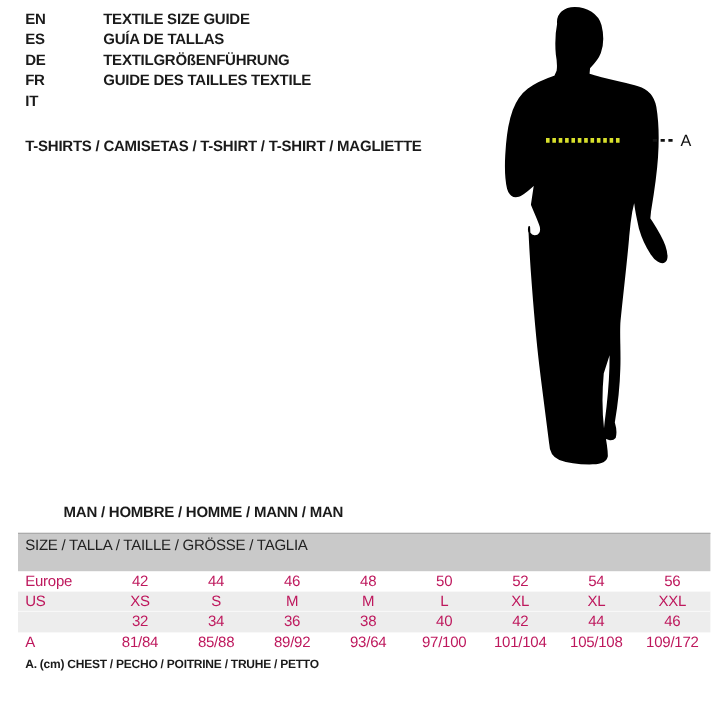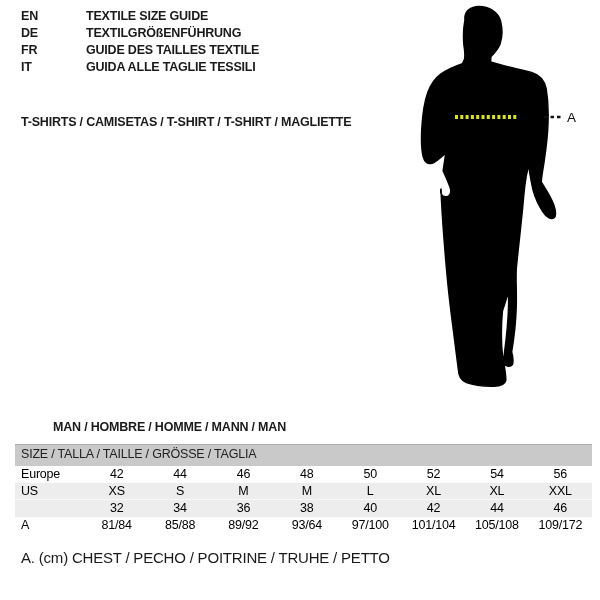--- a/index.html
+++ b/index.html
@@ -14,53 +14,56 @@
   .lang-code{width:37px;flex:0 0 37px;}
   
   .cats{position:absolute;left:21px;top:113px;font-size:12.5px;font-weight:bold;line-height:18px;}
   
   .figure{position:absolute;left:405px;top:0;width:195px;height:400px;}
   
   .man-title{position:absolute;left:21px;top:420px;font-size:12.5px;font-weight:bold;margin-left:32px;}
   
   .size-table{position:absolute;left:15px;top:444px;width:577px;font-size:12.5px;}
   .st-header{
-    height:22px;line-height:18px;background:#c9c9c9;border-top:1px solid #ababab;
+    height:32px;line-height:18px;background:#c9c9c9;border-top:1px solid #ababab;
     padding-left:6px;color:#222;box-sizing:border-box;
   }
   .st-row{
     display:grid;grid-template-columns:70px repeat(8,1fr);
-    height:17px;line-height:17px;align-items:center;color:#000000;
+    height:17px;line-height:17px;align-items:center;color:#be185d;
   }
   .st-row .st-label{padding-left:6px;text-align:left;}
   .st-row .st-cell{text-align:center;}
   .row-shaded{background:#ededed;}
   .row-shaded.first{border-bottom:1px solid #f8f8f8;box-sizing:border-box;}
   
-  .footnote{position:absolute;left:21px;top:549px;font-size:15px;font-weight:normal;}
+  .footnote{position:absolute;left:21px;top:549px;font-size:10px;font-weight:bold;}
 </style>
 </head>
 <body>
 
 <div class="langs">
   <div class="lang-row">
     <span class="lang-code">EN</span>
     <span class="lang-label">TEXTILE SIZE GUIDE</span>
+  </div>
+  <div class="lang-row">
+    <span class="lang-code">ES</span>
+    <span class="lang-label">GUÍA DE TALLAS</span>
   </div>
   <div class="lang-row">
     <span class="lang-code">DE</span>
     <span class="lang-label">TEXTILGRÖßENFÜHRUNG</span>
   </div>
   <div class="lang-row">
     <span class="lang-code">FR</span>
     <span class="lang-label">GUIDE DES TAILLES TEXTILE</span>
   </div>
   <div class="lang-row">
     <span class="lang-code">IT</span>
-    <span class="lang-label">GUIDA ALLE TAGLIE TESSILI</span>
   </div>
 </div>
 
 <div class="cats">
   <div>T-SHIRTS / CAMISETAS / T-SHIRT / T-SHIRT / MAGLIETTE</div>
 </div>
 
 <svg class="figure" viewBox="0 0 195 400" width="195" height="400" xmlns="http://www.w3.org/2000/svg">
   <path stroke="#000" stroke-width="1.5" stroke-linejoin="round" d="M60 20
            C59 11 66 6.5 74 6.5 C84 6.5 93 12 95.5 21

